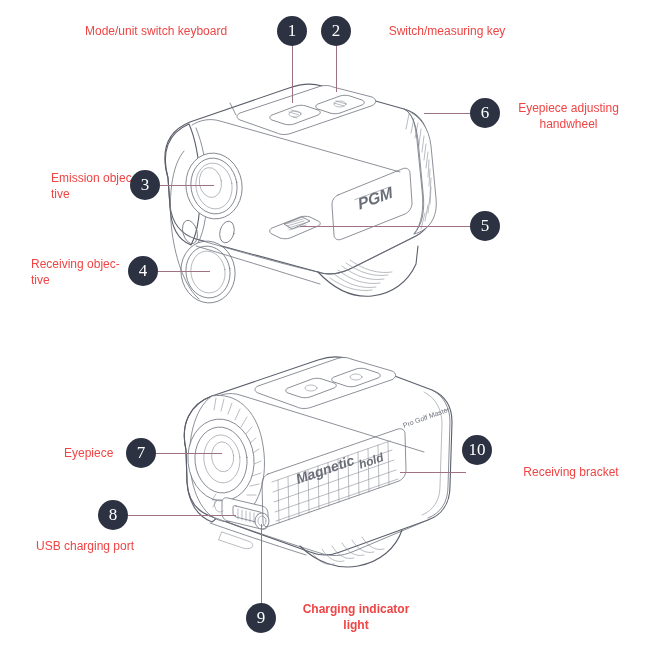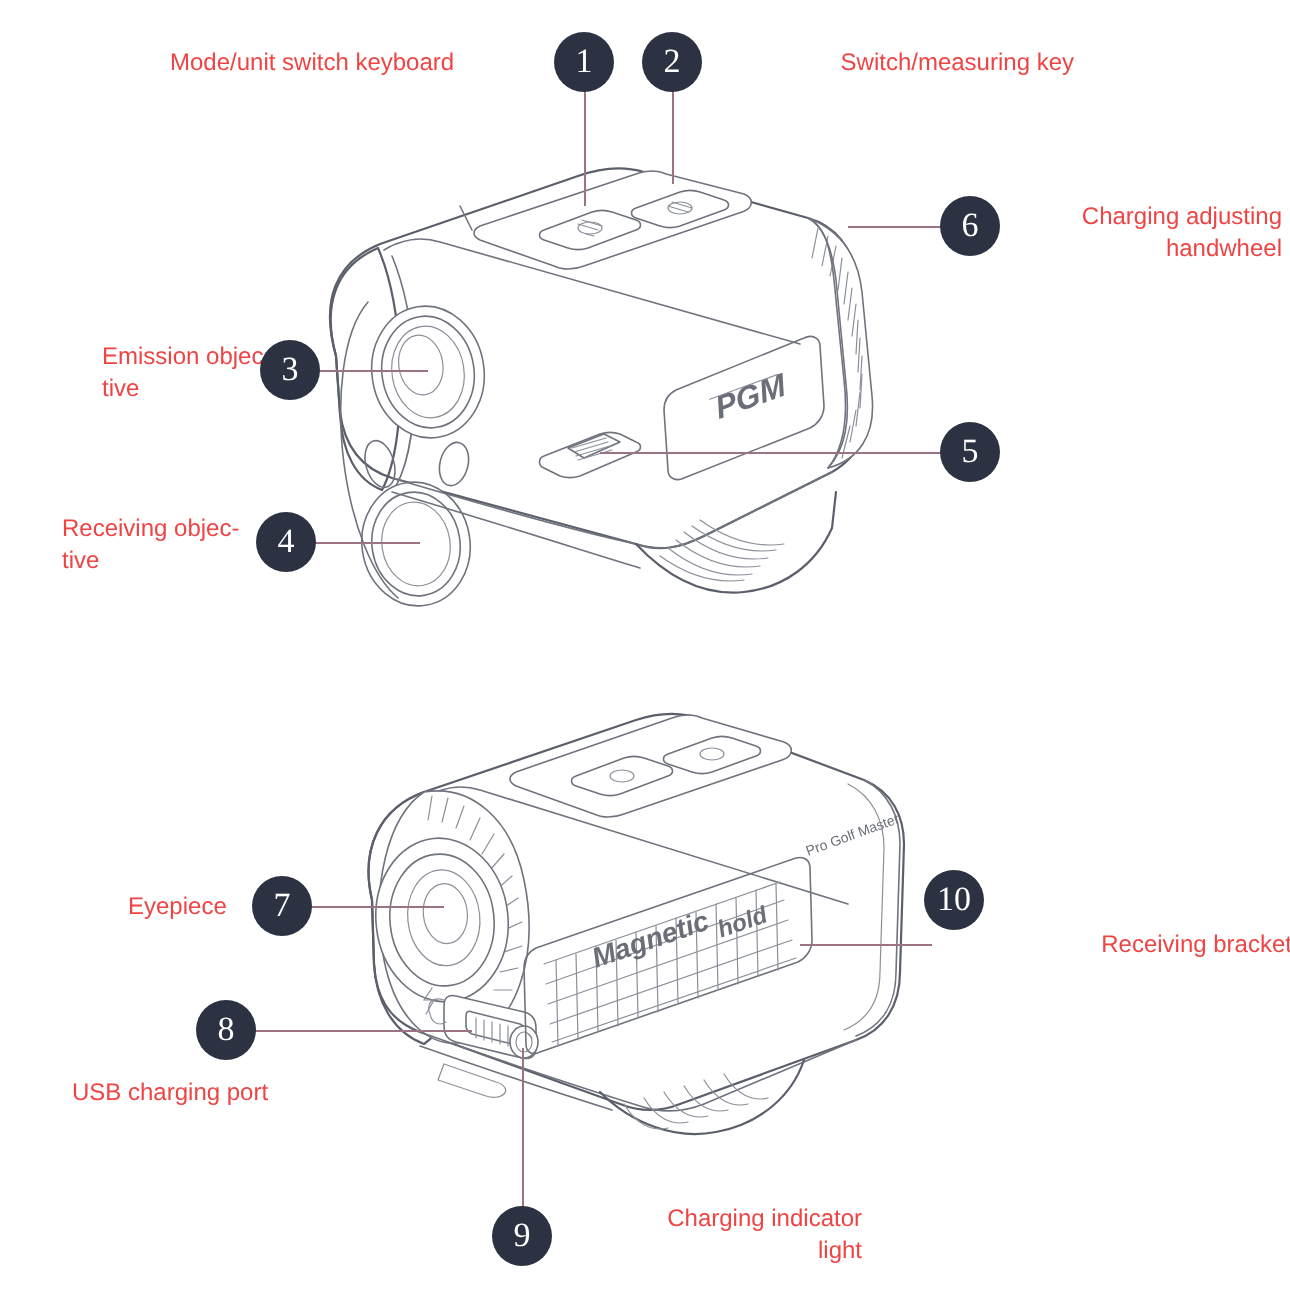--- a/index.html
+++ b/index.html
@@ -40,21 +40,21 @@
   }
   
   .caption {
     position: absolute;
     color: #ef4444;
     font-size: 12px;
     line-height: 16px;
     white-space: pre-line;
     z-index: 5;
   }
-  .cap-right { text-align: right; }
+  .cap-right { text-align: center; }
   .cap-left  { text-align: left; }
   
   .leader {
     position: absolute;
     background: #9d7283;
     z-index: 4;
   }
   .leader.h { height: 1.4px; }
   .leader.v { width: 1.4px; }
 </style>
@@ -333,21 +333,21 @@
   <div class="marker" style="left:98px; top:500px;">8</div>
   <div class="marker" style="left:246px; top:603px;">9</div>
   <div class="marker" style="left:462px; top:435px;">10</div>
 
   <div class="caption cap-left" style="left:85px; top:23px; width:190px;">Mode/unit switch keyboard</div>
   <div class="caption cap-right" style="left:357px; top:23px; width:180px;">Switch/measuring key</div>
   <div class="caption cap-left" style="left:33px; top:170px; width:104px;margin-left:18px;">Emission objec-
 tive</div>
   <div class="caption cap-left" style="left:31px; top:256px; width:106px;">Receiving objec-
 tive</div>
-  <div class="caption cap-right" style="left:496px; top:100px; width:145px;">Charging adjusting
+  <div class="caption cap-right" style="left:496px; top:100px; width:145px;">Eyepiece adjusting
 handwheel</div>
   <div class="caption cap-left" style="left:64px; top:445px; width:70px;">Eyepiece</div>
   <div class="caption cap-left" style="left:36px; top:538px; width:160px;">USB charging port</div>
-  <div class="caption cap-right" style="left:281px; top:601px; width:150px;">Charging indicator
+  <div class="caption cap-right" style="left:281px; top:601px; width:150px;font-weight:bold;">Charging indicator
 light</div>
   <div class="caption cap-right" style="left:496px; top:464px; width:150px;">Receiving bracket</div>
 
 </div>
 
 </body></html>

